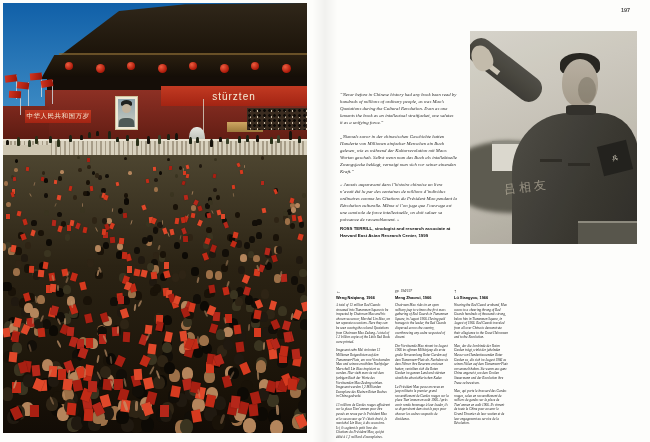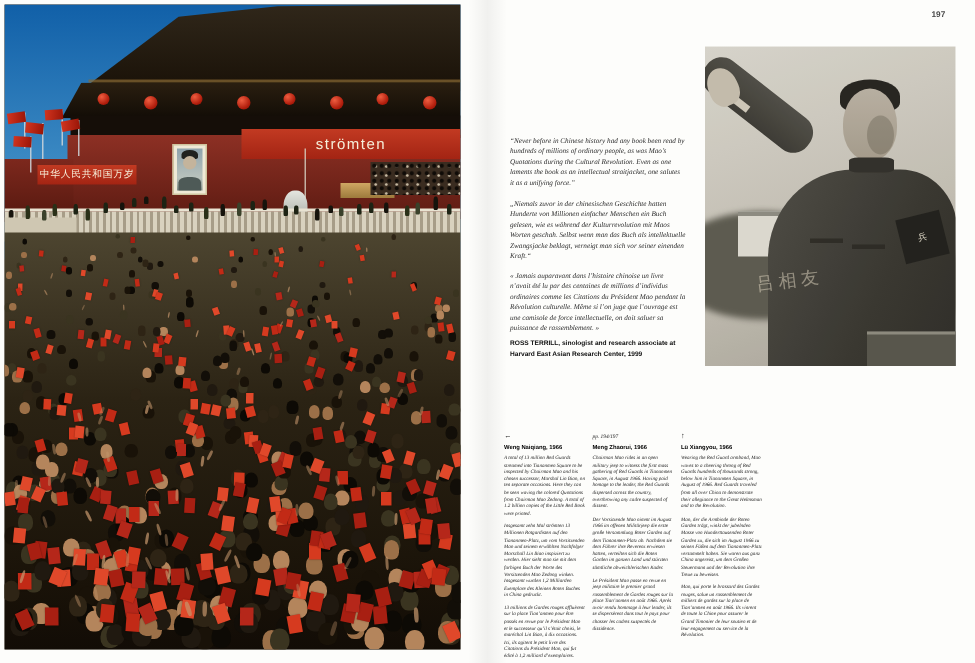--- a/index.html
+++ b/index.html
@@ -107,21 +107,21 @@
     <div class="roof-upper"></div>
     <div class="gold-ridge"></div>
     <div class="roof-lower"></div>
     <div class="eave"></div>
     <div class="wall"></div>
     <div class="wall-left"></div>
     <div class="banner" id="banner-left">
       <span>中华人民共和国万岁</span>
     </div>
     <div class="banner" id="banner-right">
-      <span>strömten</span>
+      <span>stürzten</span>
     </div>
     <div class="portrait">
       <div class="inner"></div>
       <div class="hair"></div>
       <div class="face"></div>
       <div class="suit"></div>
     </div>
     <div class="awning"></div>
     <div class="rostrum"></div>
     <div class="flagpole-tall"></div>

